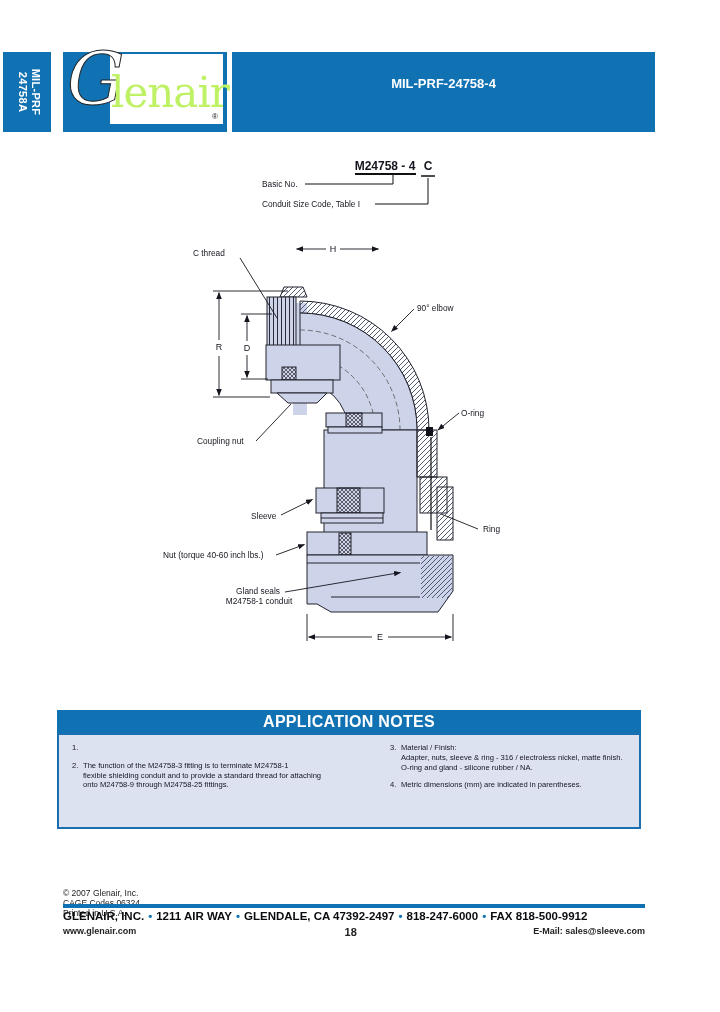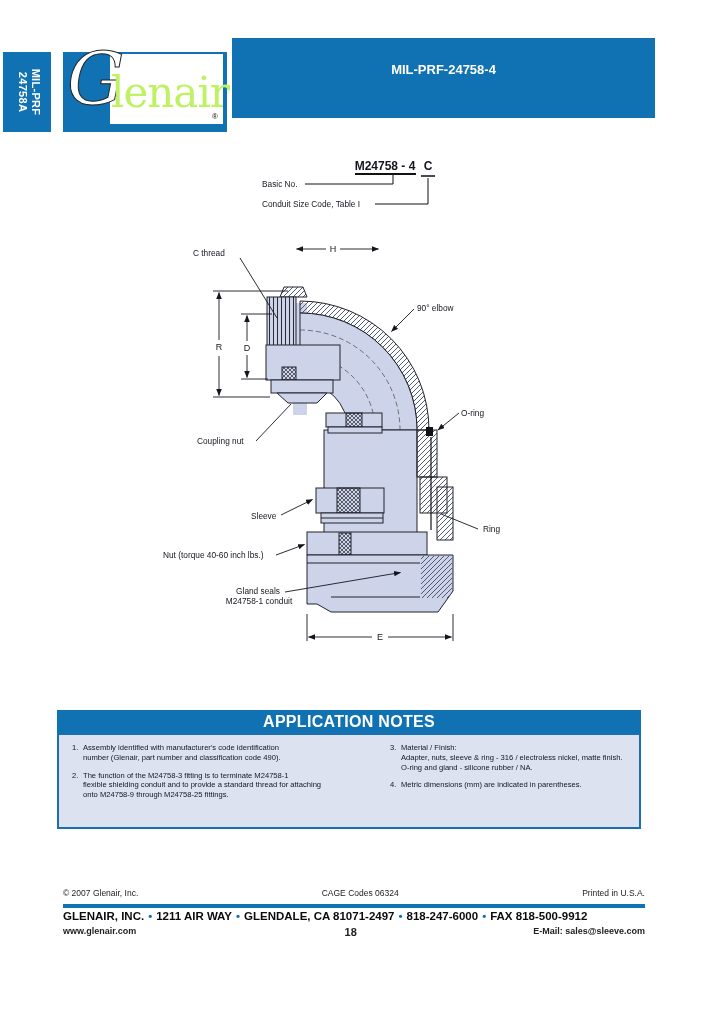--- a/index.html
+++ b/index.html
@@ -11,21 +11,21 @@
   .side-tab-text{position:absolute;left:-16px;top:25px;width:80px;height:30px;
       transform:rotate(90deg);text-align:center;color:#fff;font-weight:bold;
       font-size:11px;line-height:13px;letter-spacing:.3px;}
   .logo-box{left:63px;top:52px;width:164px;height:80px;background:var(--blue);}
   .logo-white{position:absolute;left:47px;top:2px;width:113px;height:70px;background:#fff;}
   .logo-g{position:absolute;left:4px;top:-14px;font-family:"DejaVu Serif",serif;
       font-style:italic;font-size:72px;color:#fff;-webkit-text-stroke:1px #222;}
   .logo-rest{position:absolute;left:48px;top:16px;font-family:"DejaVu Serif",serif;
       font-size:42px;color:#bef264;letter-spacing:-1px;}
   .logo-reg{position:absolute;left:149px;top:60px;font-size:8px;color:#111;}
-  .title-box{left:232px;top:38px;width:423px;height:80px;background:var(--blue);
+  .title-box{left:232px;top:52px;width:423px;height:80px;background:var(--blue);
       color:#fff;text-align:center;font-weight:bold;font-size:13px;line-height:16px;
       padding-top:24px;box-sizing:border-box;}
   
   svg text{font-family:"Liberation Sans",sans-serif;fill:#15151f;}
   .lbl{font-size:8.3px;}
   .dim{font-size:9px;}
   .pn{font-size:12px;font-weight:bold;}
   
   .notes-bar{left:57px;top:710px;width:584px;height:23px;background:var(--blue);
       color:#fff;font-weight:bold;font-size:16px;letter-spacing:.3px;
@@ -33,21 +33,21 @@
   .notes-box{left:57px;top:733px;width:584px;height:96px;background:#dce2f0;
       border:2px solid #1b6fb0;box-sizing:border-box;}
   .note{display:flex;font-size:7.6px;line-height:9.8px;color:#15151f;}
   .note .num{width:11px;flex:none;}
   .note .txt{white-space:pre;}
   .notes-left{position:absolute;left:13px;top:8px;}
   .notes-right{position:absolute;left:331px;top:8px;}
   .note+.note{margin-top:8px;}
   
   .foot-row1{left:63px;top:888px;width:582px;display:flex;justify-content:space-between;
-      font-size:8.5px;color:#222;}
+      font-size:8.5px;color:#222;flex-direction:column;}
   .foot-rule{left:63px;top:904px;width:582px;height:4px;background:var(--blue);}
   .foot-addr{left:63px;top:910px;width:582px;font-weight:bold;font-size:11.5px;
       color:#0b0b0f;white-space:nowrap;}
   .foot-addr .b{color:var(--blue);padding:0 4px;}
   .foot-row3{left:63px;top:926px;width:582px;display:flex;justify-content:space-between;
       font-size:9px;font-weight:bold;color:#222;text-align:right;}
   .pageno{font-size:11px;margin-left:32px;}
   :root{--blue:#1071b3;}
 </style>
 </head>
@@ -199,22 +199,20 @@
   <text class="lbl" x="258" y="594" text-anchor="middle">Gland seals</text>
   <text class="lbl" x="259" y="604" text-anchor="middle">M24758-1 conduit</text>
   <text class="lbl" x="483" y="532">Ring</text>
 </svg>
 
 <div class="abs notes-bar">APPLICATION NOTES</div>
 <div class="abs notes-box">
   <div class="notes-left">
     <div class="note">
       <span class="num">1.</span>
-      <span class="txt">Assembly identified with manufacturer's code identification
-number (Glenair, part number and classification code 490).</span>
     </div>
     <div class="note">
       <span class="num">2.</span>
       <span class="txt">The function of the M24758-3 fitting is to terminate M24758-1
 flexible shielding conduit and to provide a standard thread for attaching
 onto M24758-9 through M24758-25 fittings.</span>
     </div>
   </div>
   <div class="notes-right">
     <div class="note">
@@ -230,19 +228,19 @@
   </div>
 </div>
 
 <div class="abs foot-row1">
   <span>© 2007 Glenair, Inc.</span>
   <span>CAGE Codes 06324</span>
   <span>Printed in U.S.A.</span>
 </div>
 <div class="abs foot-rule"></div>
 <div class="abs foot-addr">
-  <span>GLENAIR, INC.</span><span class="b">•</span><span>1211 AIR WAY</span><span class="b">•</span><span>GLENDALE, CA 81071-2497</span><span class="b">•</span><span>818-247-6000</span><span class="b">•</span><span>FAX 818-500-9912</span>
+  <span>GLENAIR, INC.</span><span class="b">•</span><span>1211 AIR WAY</span><span class="b">•</span><span>GLENDALE, CA 47392-2497</span><span class="b">•</span><span>818-247-6000</span><span class="b">•</span><span>FAX 818-500-9912</span>
 </div>
 <div class="abs foot-row3">
   <span>www.glenair.com</span>
   <span class="pageno">18</span>
   <span>E-Mail: sales@sleeve.com</span>
 </div>
 
 </body></html>

